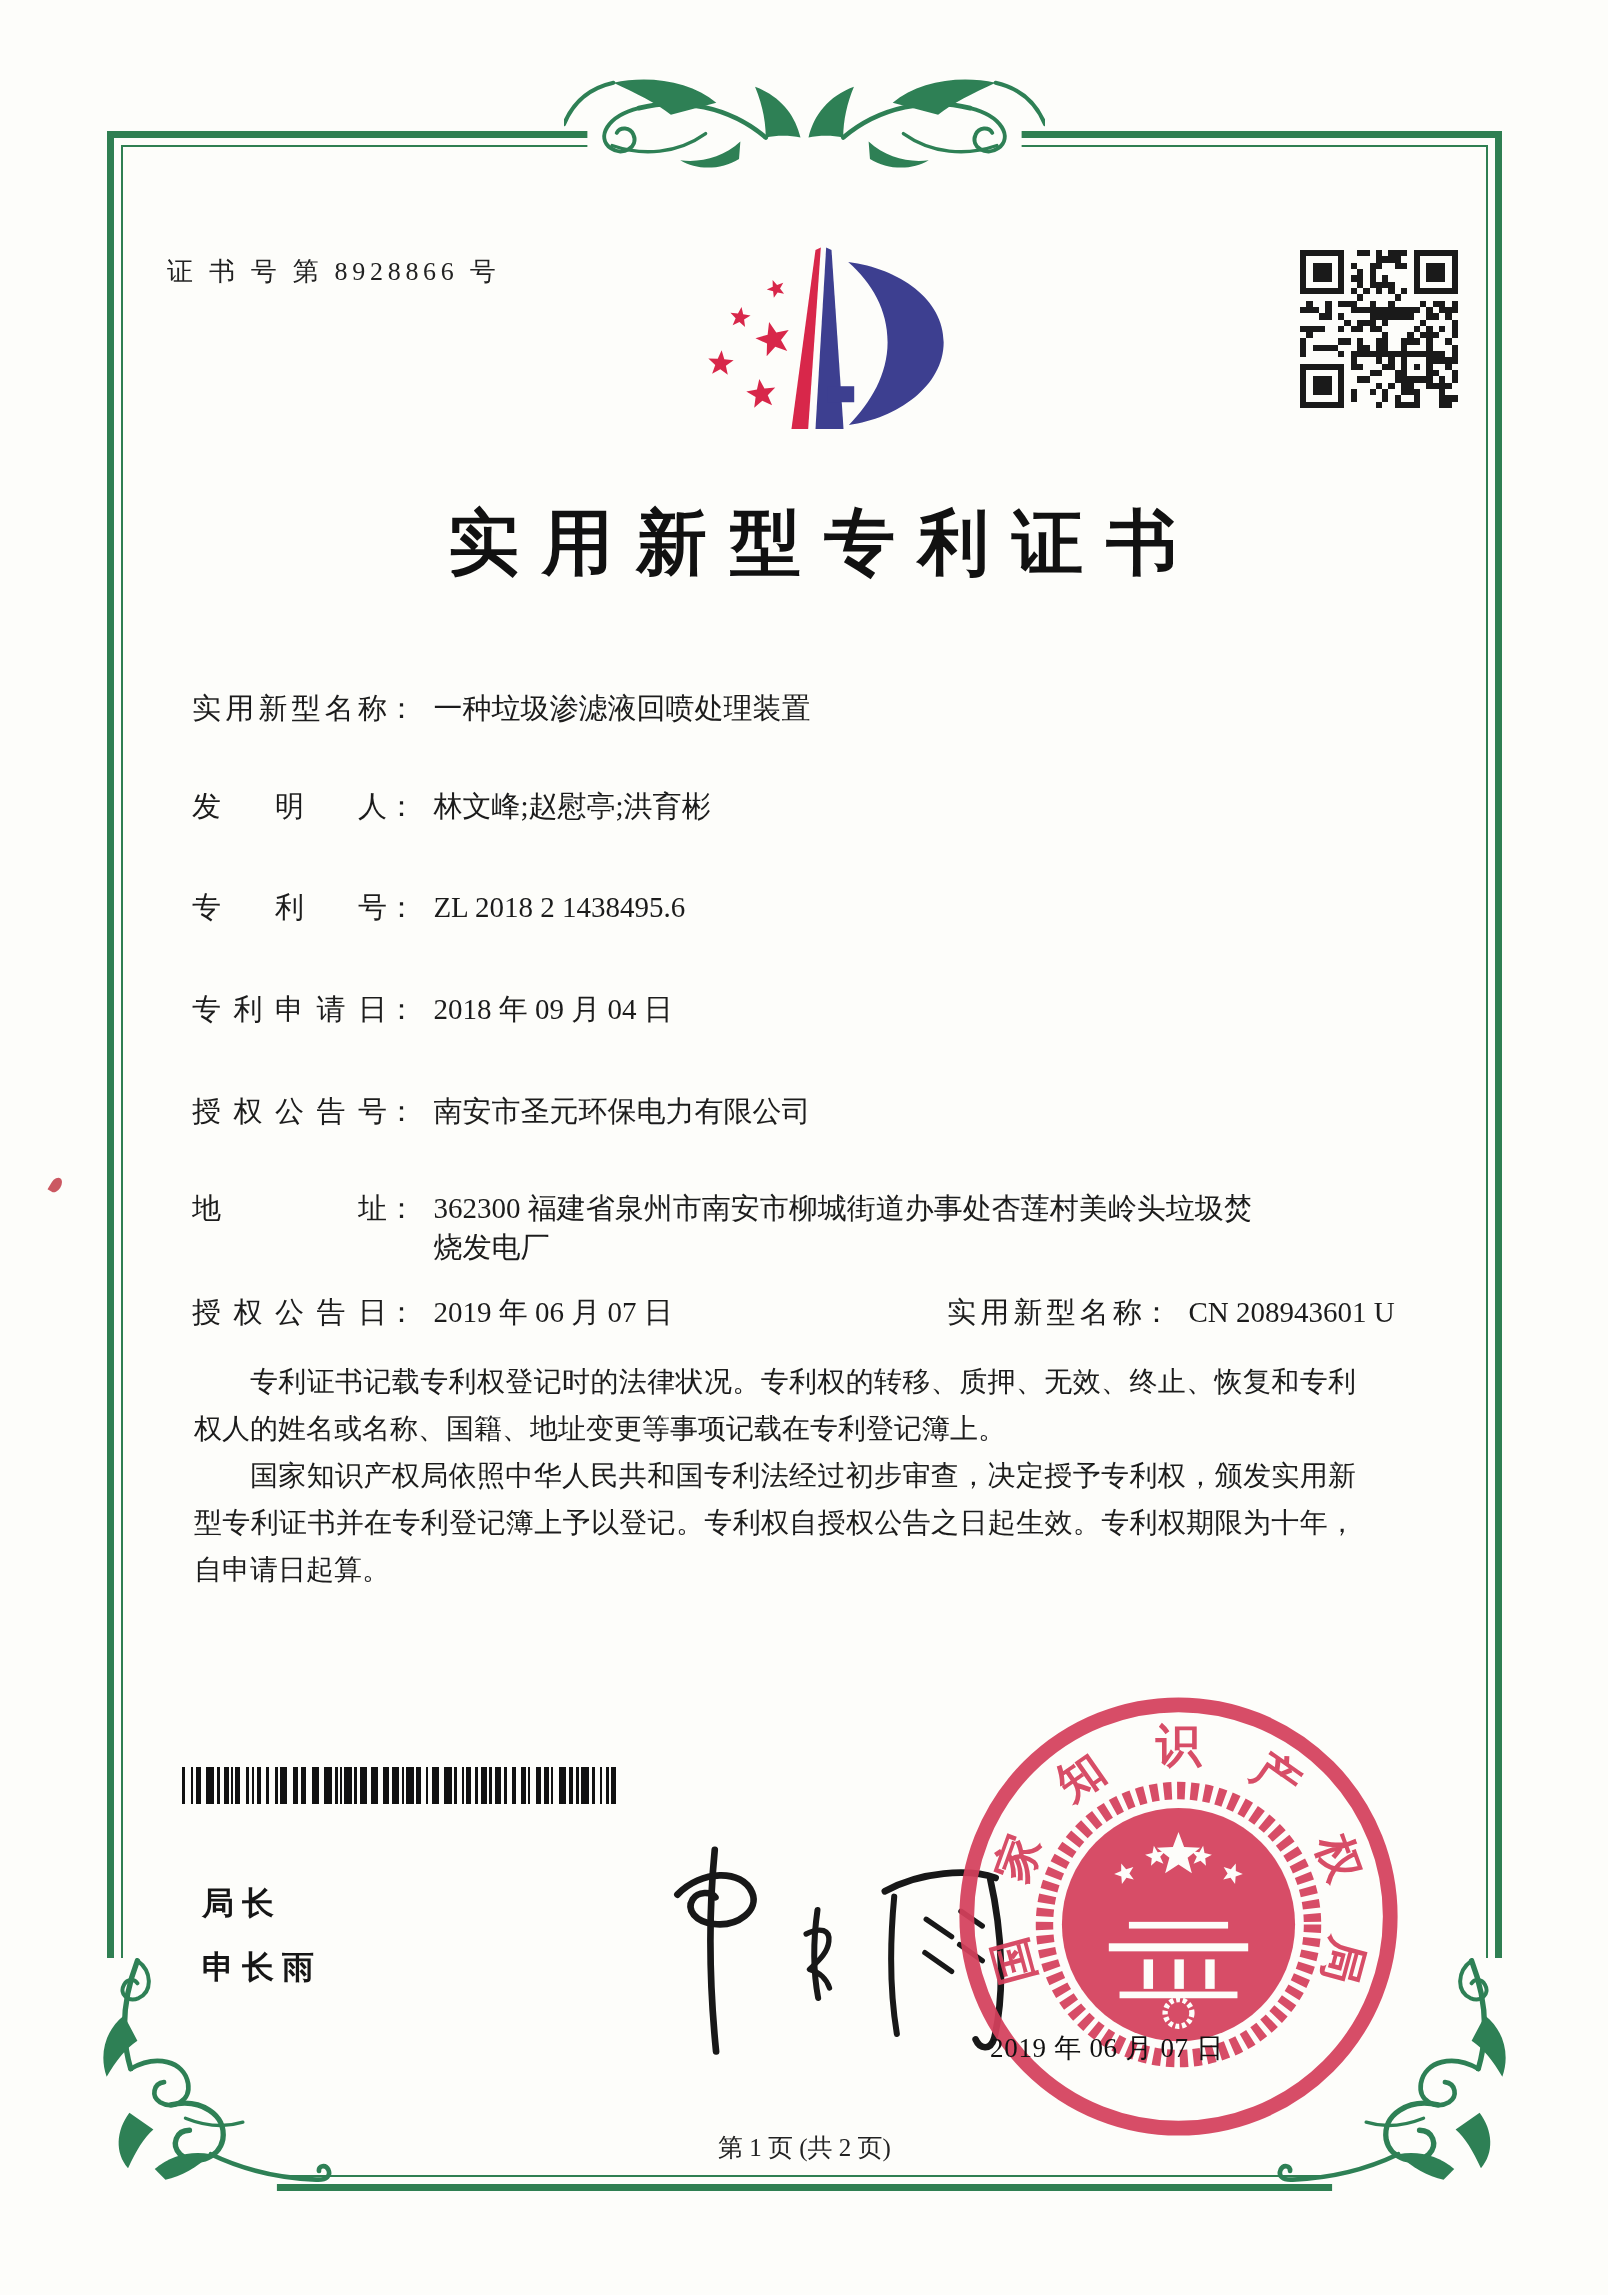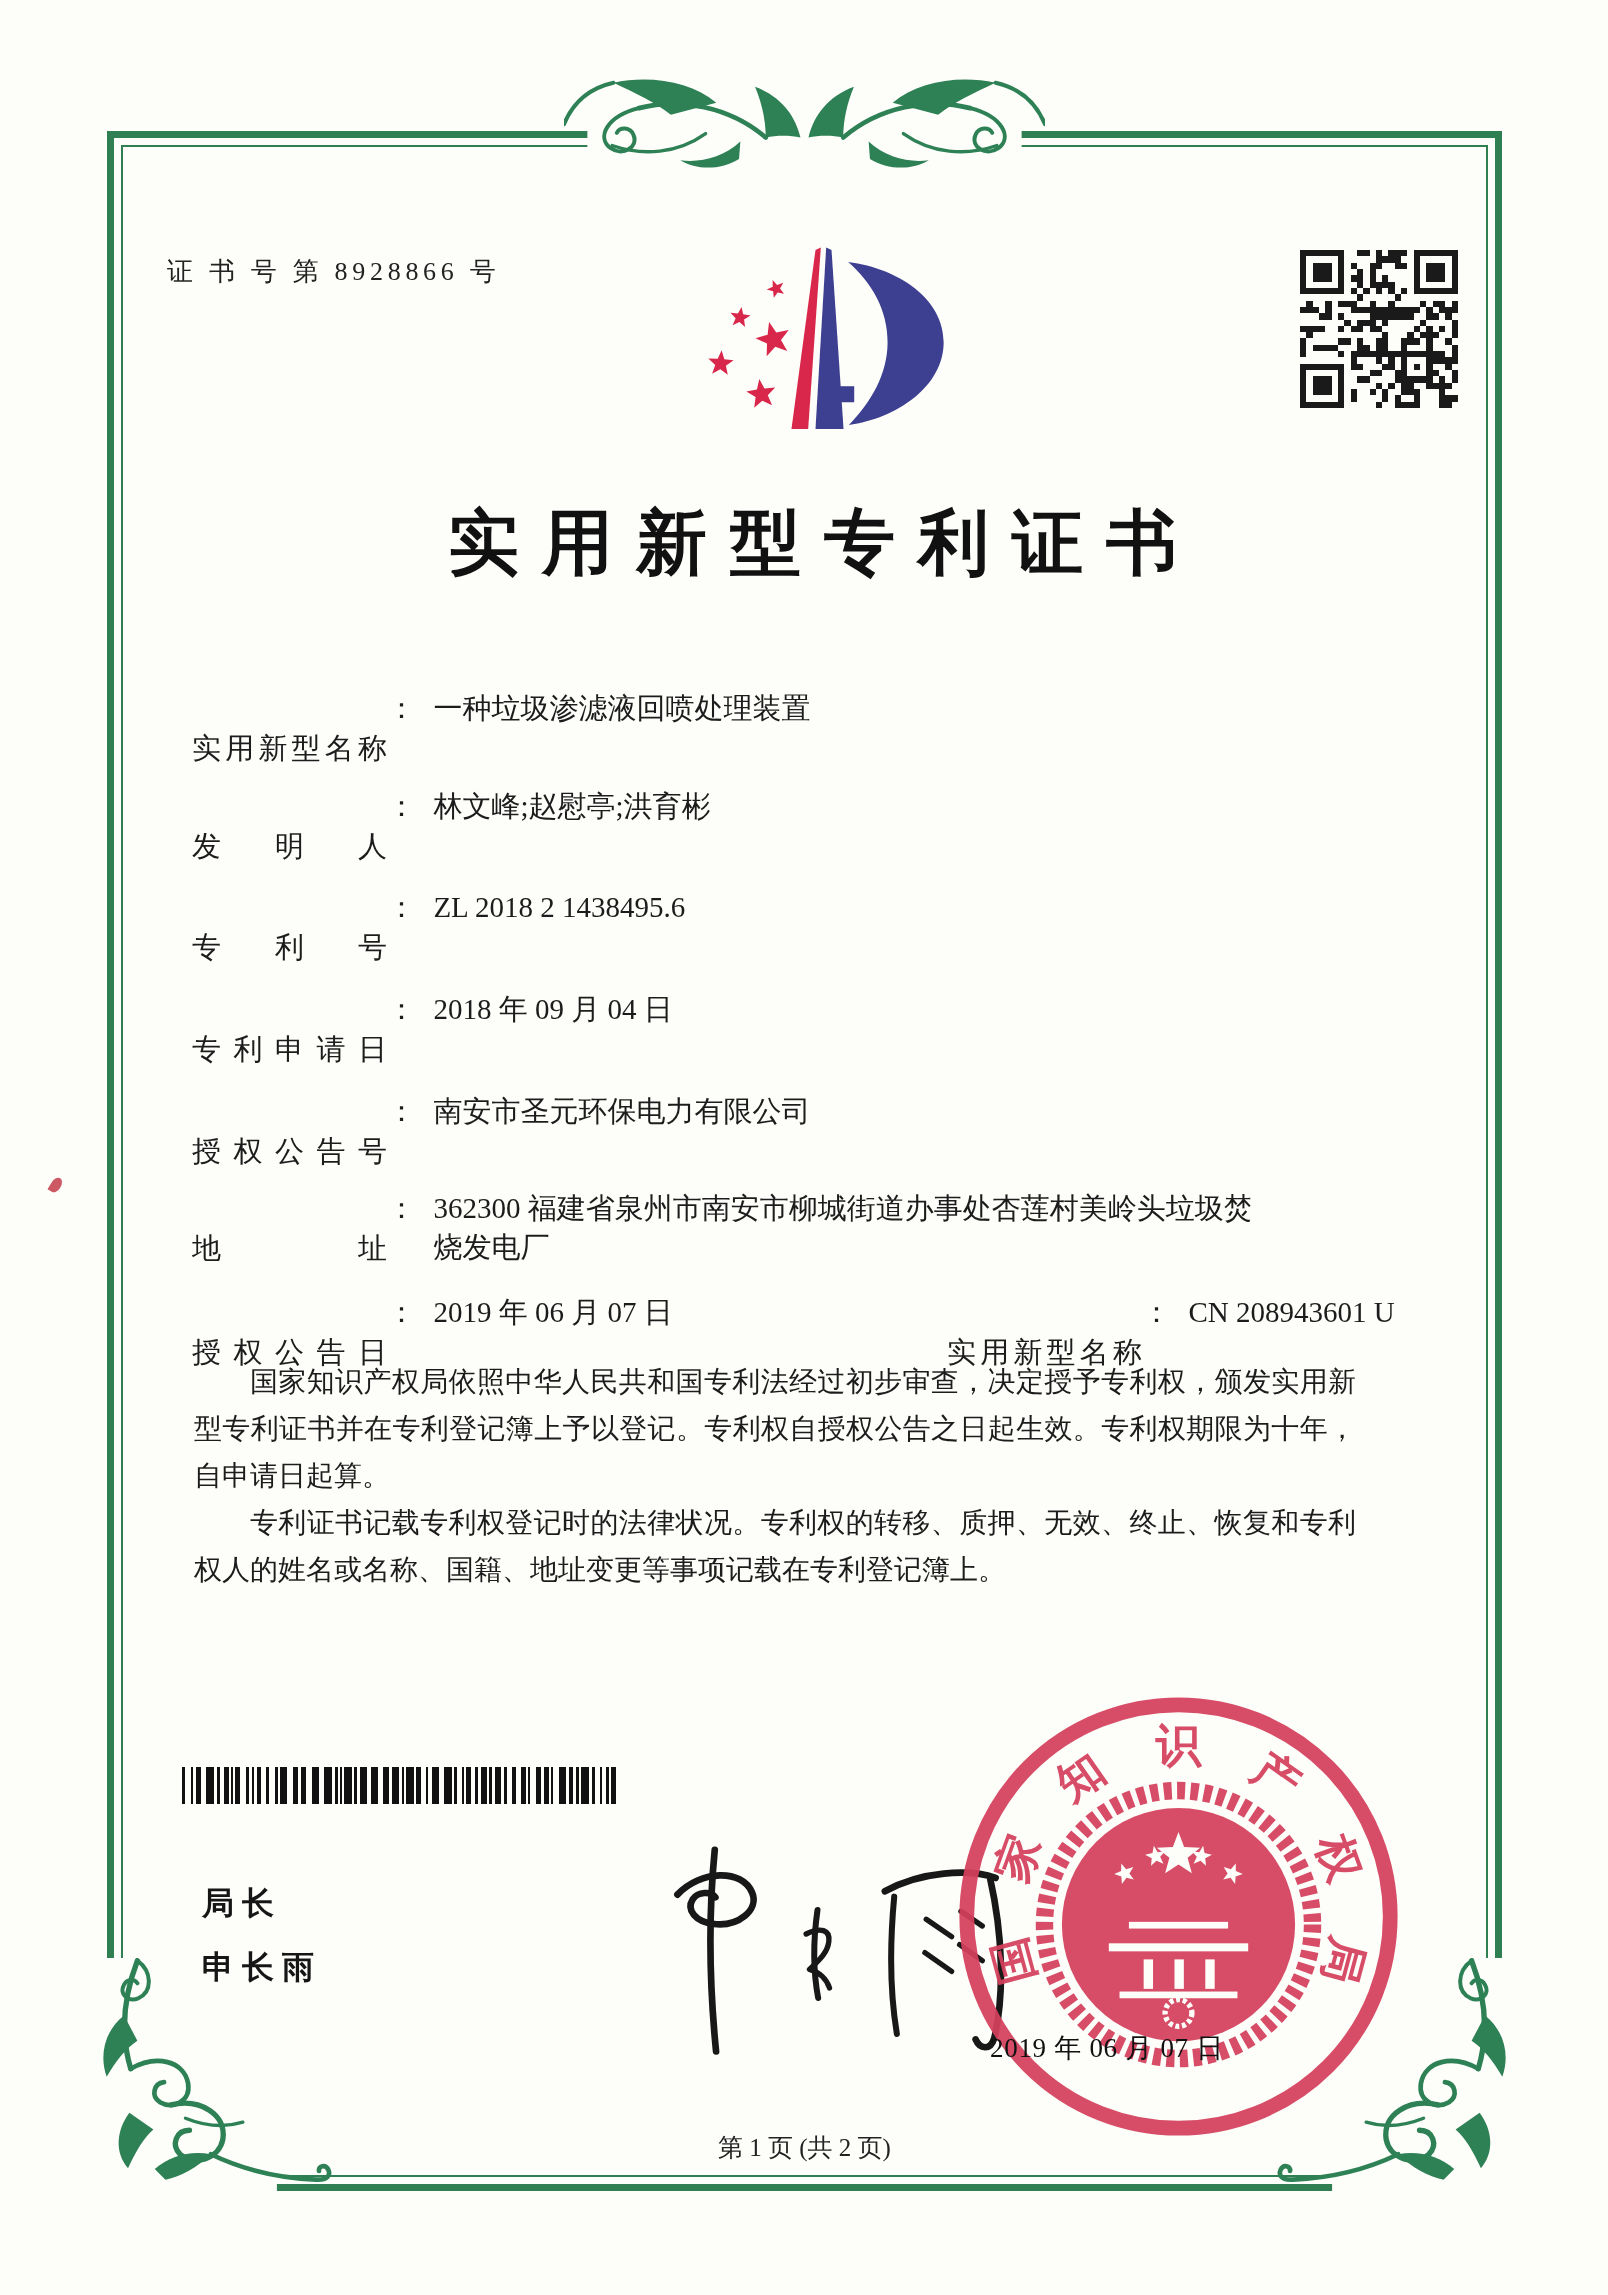--- a/index.html
+++ b/index.html
@@ -13,21 +13,21 @@
   .border-outer{position:absolute;left:107px;top:131px;right:107px;bottom:104px;
     border:7.3px solid var(--green,#2f7f52);}
   .border-inner{position:absolute;left:121px;top:145px;right:121px;bottom:118px;
     border:2.7px solid var(--green,#2f7f52);}
   
   .cert-no{position:absolute;left:167px;top:254px;font-size:26px;letter-spacing:4.7px;color:#222;}
   .title{position:absolute;left:8px;top:496px;width:100%;text-align:center;
     font-size:71px;font-weight:700;letter-spacing:23px;text-indent:23px;color:#111;}
   
   .frow{position:absolute;left:192px;font-size:29px;line-height:39px;white-space:nowrap;}
-  .flabel{display:inline-block;width:195px;text-align:justify;text-align-last:justify;vertical-align:top;margin-top:40px;}
+  .flabel{display:inline-block;width:195px;text-align:justify;text-align-last:justify;vertical-align:top;}
   .fcolon{display:inline-block;vertical-align:top;}
   .fvalue{display:inline-block;margin-left:17.4px;vertical-align:top;white-space:normal;}
   .fvalue.wrap{width:848px;}
   .grant2{position:absolute;left:755px;top:0;}
   
   .bodytext{position:absolute;left:194px;top:1358px;width:1162px;
     font-size:28px;line-height:47px;text-align:justify;}
   .bodytext p{margin:0;text-indent:56px;}
   
   .barcode{position:absolute;left:182px;top:1767px;width:441px;height:37px;display:flex;align-items:stretch;}
@@ -435,22 +435,22 @@
     <span class="flabel">地址</span><span class="fcolon">：</span><span class="fvalue wrap">362300 福建省泉州市南安市柳城街道办事处杏莲村美岭头垃圾焚烧发电厂</span>
   </div>
   <div class="frow" style="top:1293px;">
     <span class="flabel">授权公告日</span><span class="fcolon">：</span><span class="fvalue">2019 年 06 月 07 日</span>
     <span class="grant2">
       <span class="flabel">实用新型名称</span><span class="fcolon">：</span><span class="fvalue">CN 208943601 U</span>
     </span>
   </div>
 
   <div class="bodytext">
+    <p>专利证书记载专利权登记时的法律状况。专利权的转移、质押、无效、终止、恢复和专利权人的姓名或名称、国籍、地址变更等事项记载在专利登记簿上。</p>
     <p>国家知识产权局依照中华人民共和国专利法经过初步审查，决定授予专利权，颁发实用新型专利证书并在专利登记簿上予以登记。专利权自授权公告之日起生效。专利权期限为十年，自申请日起算。</p>
-    <p>专利证书记载专利权登记时的法律状况。专利权的转移、质押、无效、终止、恢复和专利权人的姓名或名称、国籍、地址变更等事项记载在专利登记簿上。</p>
   </div>
 
   <div id="barcode" class="barcode">
       <div style="width: 3.3px; background: rgb(17, 17, 17);"></div>
       <div style="width: 5.3px;"></div>
       <div style="width: 2px; background: rgb(17, 17, 17);"></div>
       <div style="width: 3.3px;"></div>
       <div style="width: 5.3px; background: rgb(17, 17, 17);"></div>
       <div style="width: 5.3px;"></div>
       <div style="width: 7.3px; background: rgb(17, 17, 17);"></div>

